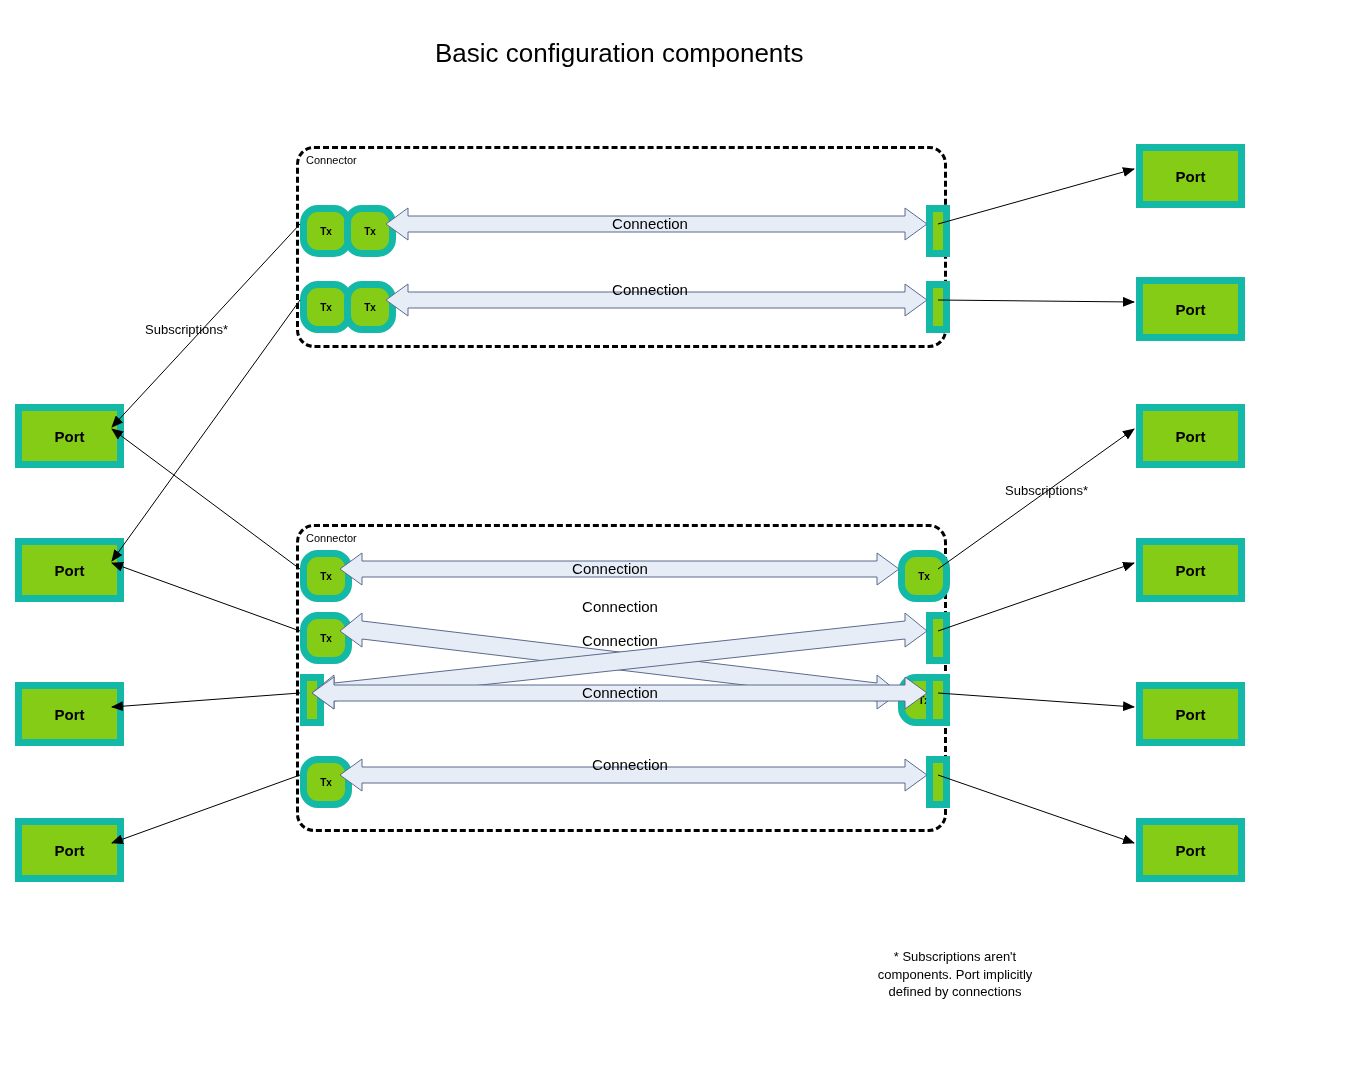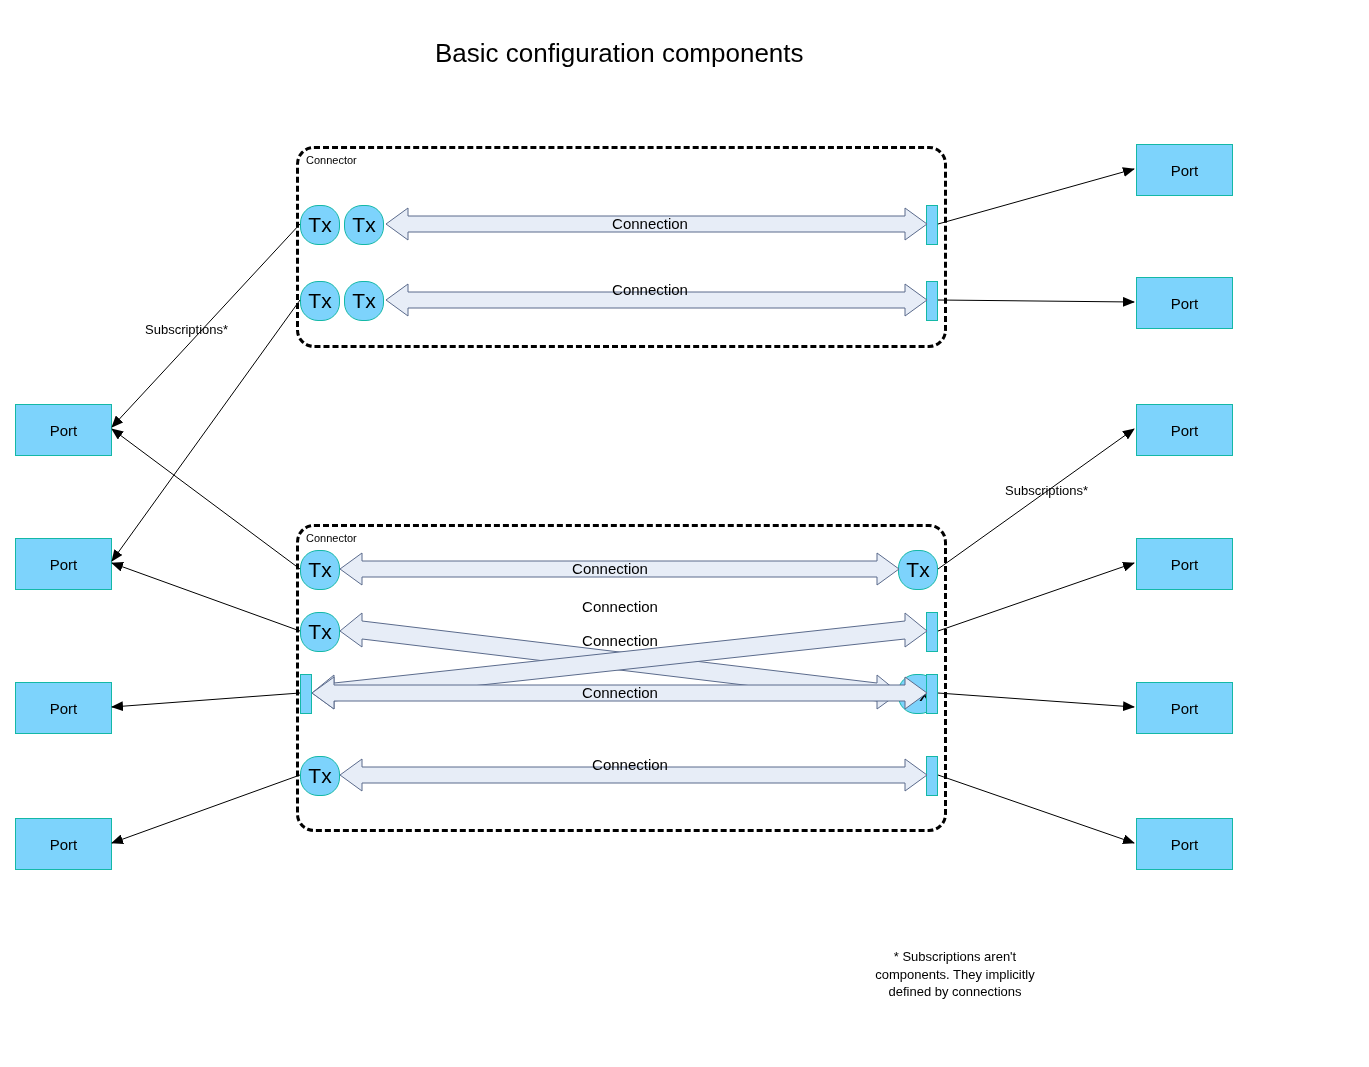--- a/index.html
+++ b/index.html
@@ -1,19 +1,19 @@
 <!DOCTYPE html>
 <html><head>
 <meta charset="utf-8">
 <style>
   html,body{margin:0;padding:0;background:#fff;font-family:Arial,Helvetica,sans-serif;}
   .canvas{position:relative;width:1250px;height:1067px;margin-top:28px;}
   .title{position:absolute;font-size:26px;}
-  .box{position:absolute;background:#7dd3fc;border:1px solid #14b8a6;display:flex;align-items:center;justify-content:center;font-size:15px;}
-  .tx{width:38px;height:38px;font-size:21px;border-radius:18px;}
+  .box{position:absolute;background:#84cc16;border:7px solid #14b8a6;display:flex;align-items:center;justify-content:center;font-size:15px;font-weight:bold;}
+  .tx{width:38px;height:38px;font-size:10px;border-radius:18px;}
   .port{width:95px;height:50px;}
   .stub{width:10px;height:38px;}
   .connector-box{position:absolute;border:3px dashed #000;border-radius:18px;}
   .connector-label{position:absolute;font-size:11px;}
   .sub-label{position:absolute;font-size:13px;}
   .footnote{position:absolute;font-size:13px;text-align:center;width:170px;line-height:1.35;}
   svg{position:absolute;top:0;left:0;pointer-events:none;}
   .conn-text{font-size:15px;text-anchor:middle;fill:#000;}
 </style>
 </head>
@@ -57,21 +57,21 @@
 <div class="box port" style="left:1136px;top:116px;">Port</div>
 <div class="box port" style="left:1136px;top:249px;">Port</div>
 <div class="box port" style="left:1136px;top:376px;">Port</div>
 <div class="box port" style="left:1136px;top:510px;">Port</div>
 <div class="box port" style="left:1136px;top:654px;">Port</div>
 <div class="box port" style="left:1136px;top:790px;">Port</div>
 
 <div class="sub-label" style="left:145px;top:294px;">Subscriptions*</div>
 <div class="sub-label" style="left:1005px;top:455px;">Subscriptions*</div>
 
-<div class="footnote" style="left:870px;top:920px;">* Subscriptions aren't components. They implicitly defined by connections</div>
+<div class="footnote" style="left:870px;top:920px;">* Subscriptions aren't components. Port implicitly defined by connections</div>
 
 <svg width="1369" height="1067">
   <defs>
     <marker id="ah" markerWidth="12" markerHeight="10" refX="11" refY="5" orient="auto">
       <path d="M0,0 L12,5 L0,10 z" fill="#000"></path>
     </marker>
   </defs>
 
   <g>
     <polygon points="386,196 408,180 408,188 905,188 905,180 927,196 905,212 905,204 408,204 408,212" fill="#e7edf7" stroke="#5b6b8c"></polygon>

